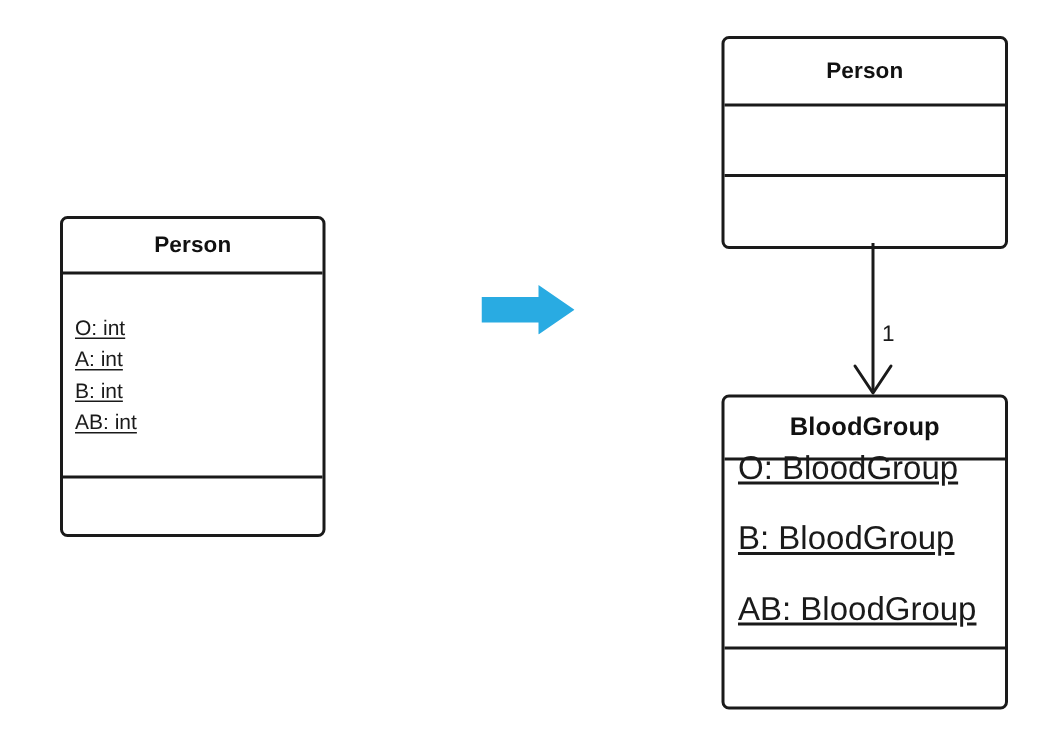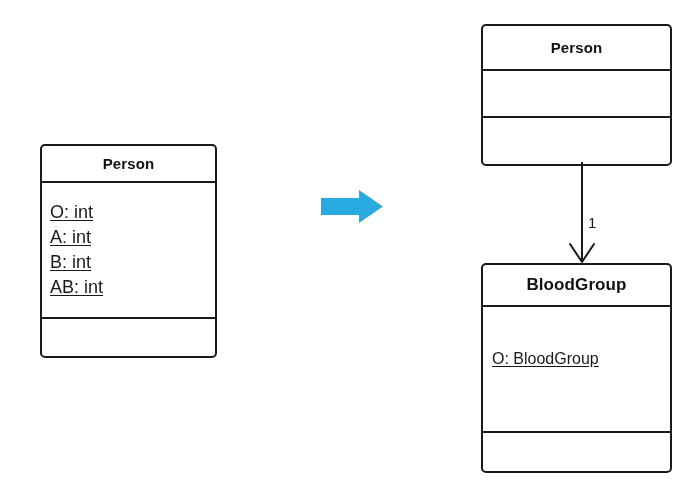--- a/index.html
+++ b/index.html
@@ -75,21 +75,21 @@
   }
   #class-person-before .uml-title {
     height: 35px;
     font-size: 15px;
   }
   #class-person-before .uml-attrs {
     height: 136px;
     padding-top: 5px;
   }
   #class-person-before .uml-attr {
-    font-size: 18px;
+    font-size: 14px;
     margin-bottom: 7px;
   }
   #class-person-before .uml-ops {
     height: 39px;
   }
 
   
   #class-person-after {
     left: 481px;
     top: 24px;
@@ -117,21 +117,21 @@
   #class-bloodgroup .uml-title {
     height: 40px;
     font-size: 17px;
   }
   #class-bloodgroup .uml-attrs {
     height: 126px;
     padding-top: 4px;
     padding-left: 9px;
   }
   #class-bloodgroup .uml-attr {
-    font-size: 16px;
+    font-size: 22px;
     margin-bottom: 25px;
   }
   #class-bloodgroup .uml-ops {
     height: 40px;
   }
 
   
   #transform-arrow {
     position: absolute;
     left: 321px;
@@ -191,17 +191,19 @@
       <line x1="22" y1="0" x2="22" y2="98" stroke="#1a1a1a" stroke-width="2"></line>
       <polyline points="10,82 22,100 34,82" fill="none" stroke="#1a1a1a" stroke-width="2" stroke-linecap="round" stroke-linejoin="round"></polyline>
     </svg>
   </div>
   <div id="multiplicity-label">1</div>
 
   <div class="uml-class" id="class-bloodgroup">
     <div class="uml-compartment uml-title">BloodGroup</div>
     <div class="uml-compartment uml-attrs">
       <div class="uml-attr static">O: BloodGroup</div>
+      <div class="uml-attr static">B: BloodGroup</div>
+      <div class="uml-attr static">AB: BloodGroup</div>
     </div>
     <div class="uml-compartment uml-ops"></div>
   </div>
 
 </div>
 
 </body></html>

